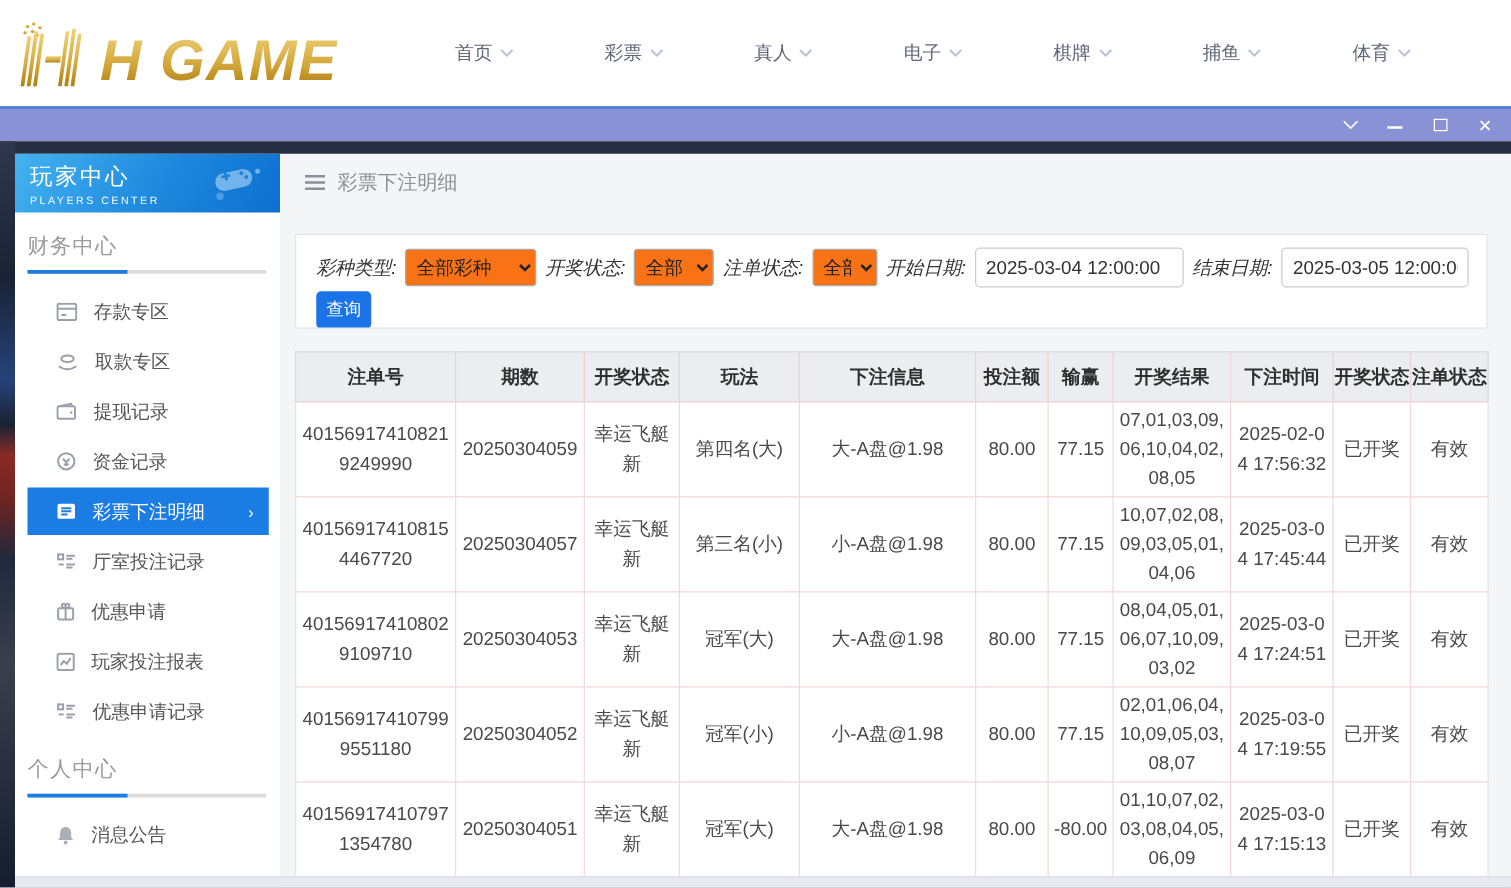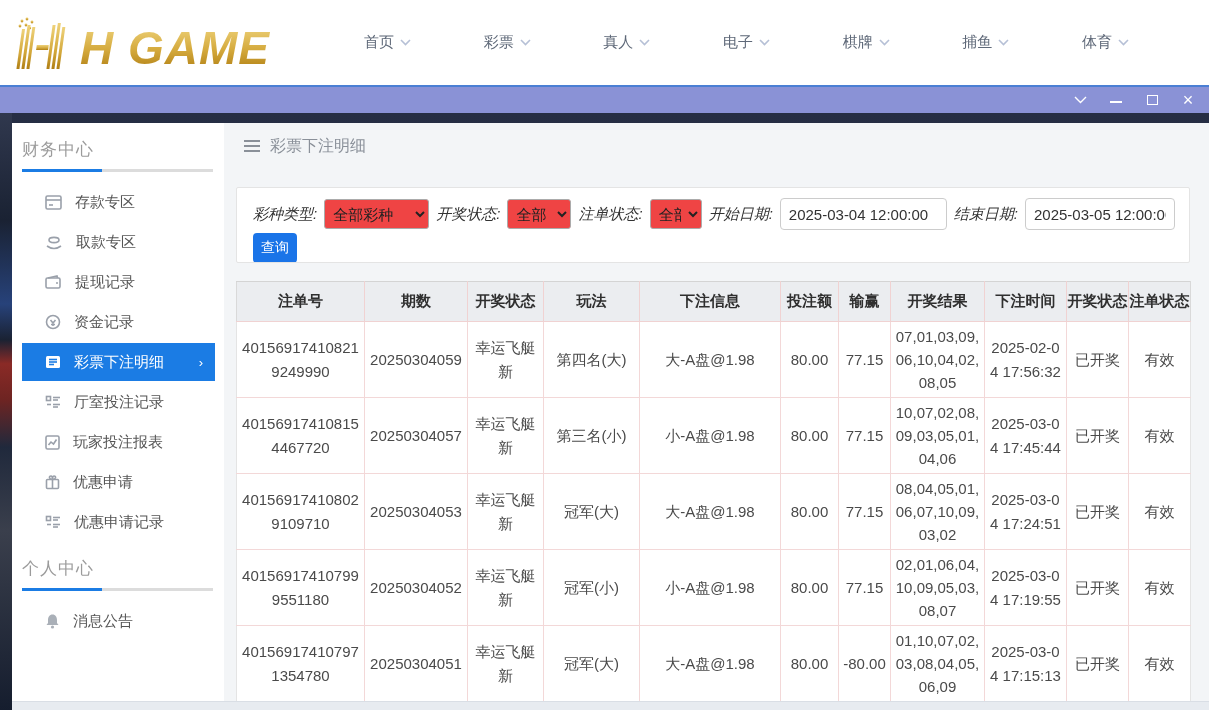--- a/index.html
+++ b/index.html
@@ -48,21 +48,21 @@
   
   .main { flex:1; background:#f3f5f7; display:flex; flex-direction:column; overflow:hidden; }
   .breadcrumb { height:46px; display:flex; align-items:center; gap:10px; padding-left:20px; color:#8a9099; font-size:16px; }
   .hamburger { display:inline-block; }
   .hamburger i { display:block; width:16px; border-top:2px solid #8a9099; margin:3px 0; }
   .main-pad { padding:0 19px 0 12px; }
 
   .filter-card { margin-top:18px; background:#fff; border:1px solid #e4e4e4; border-radius:2px; padding:10px 14px 0 16px; height:76px; overflow:hidden; }
   .filter-row { display:flex; align-items:center; gap:7px; height:32px; font-size:15px; color:#333; }
   .filter-row label { white-space:nowrap;font-style:italic; }
-  .filter-row select { height:30px; border:1px solid #ababab; border-radius:3px; font-size:15px; color:#222; padding:0 4px; background:#ef4444; }
+  .filter-row select { height:30px; border:1px solid #ababab; border-radius:3px; font-size:15px; color:#222; padding:0 4px; background:#f97316; }
   .sel-type { width:112px; } .sel-draw { width:68px; } .sel-order { width:52px; }
   .filter-row input { height:32px; border:1px solid #ccc; border-radius:4px; font-size:15px; color:#333; padding:0 8px; }
   .inp-start { width:167px; } .inp-end { width:150px; }
   .btn-row { margin-top:3px; }
   .btn-query { width:44px; height:30px; background:#1a74e8; color:#fff; border:none; border-radius:4px; font-size:14px; cursor:pointer; }
 
   
   .bet-table { margin-top:18px; border-collapse:collapse; width:954px; background:#fff; table-layout:fixed; }
   .bet-table th { background:#ebedf0; font-size:15px; font-weight:bold; color:#2f2f2f; height:40px;
     border:1px solid #f0d2d2; border-top:1px solid #d4d4d4; }
@@ -171,20 +171,37 @@
       <span class="cls">×</span>
     </span>
 </div>
 
 <div class="window">
   <div class="left-sliver"></div>
 
   <div class="content">
 
     <div class="sidebar">
+      <div class="sb-header">
+        <div class="sb-title">玩家中心</div>
+        <div class="sb-sub">PLAYERS CENTER</div>
+        <svg class="gamepad" width="46" height="30" viewBox="0 0 46 30">
+          <g fill="#bfe4fb">
+            <rect x="6" y="6" width="30" height="14" rx="7" transform="rotate(-12 21 13)"></rect>
+            <circle cx="40" cy="6" r="2"></circle>
+              <circle cx="10" cy="26" r="3" opacity=".6"></circle>
+          </g>
+          <g fill="#1d88de">
+            <rect x="11" y="9" width="7" height="2.2" transform="rotate(-12 14 10)"></rect>
+            <rect x="13.5" y="6.5" width="2.2" height="7" transform="rotate(-12 14 10)"></rect>
+            <circle cx="27" cy="7.5" r="1.5"></circle>
+              <circle cx="31" cy="10.5" r="1.5"></circle>
+          </g>
+        </svg>
+      </div>
 
       <div class="sb-section-h">财务中心</div>
       <div class="sb-underline"></div>
 
       <div class="sb-item">
         <svg width="17" height="15" viewBox="0 0 17 15" class="icon-gray">
             <rect x="1" y="1" width="15" height="13" rx="1.5"></rect>
             <line x1="1" y1="5" x2="16" y2="5"></line>
             <line x1="4" y1="10" x2="8" y2="10"></line>
           </svg>
@@ -228,32 +245,32 @@
             <line x1="8" y1="2.5" x2="15" y2="2.5"></line>
             <line x1="8" y1="5" x2="13" y2="5"></line>
             <line x1="2" y1="9.5" x2="6" y2="9.5"></line>
             <line x1="8" y1="9.5" x2="15" y2="9.5"></line>
             <line x1="8" y1="12" x2="13" y2="12"></line>
           </svg>
         <span>厅室投注记录</span>
       </div>
       <div class="sb-item">
         <svg width="15" height="15" viewBox="0 0 15 15" class="icon-gray">
-            <rect x="1" y="1" width="13" height="13" rx="1.5"></rect>
-            <polyline points="3.5,10 6,7 8.5,9 11.5,4.5"></polyline>
-          </svg>
-        <span>玩家投注报表</span>
-      </div>
-      <div class="sb-item">
-        <svg width="15" height="15" viewBox="0 0 15 15" class="icon-gray">
             <rect x="1.5" y="4.5" width="12" height="9" rx="1"></rect>
             <line x1="7.5" y1="4.5" x2="7.5" y2="13.5"></line>
             <path d="M7.5 4.5 C4 4.5 3.5 1 6 1 C7.5 1 7.5 4.5 7.5 4.5 C7.5 4.5 7.5 1 9 1 C11.5 1 11 4.5 7.5 4.5"></path>
           </svg>
         <span>优惠申请</span>
+      </div>
+      <div class="sb-item">
+        <svg width="15" height="15" viewBox="0 0 15 15" class="icon-gray">
+            <rect x="1" y="1" width="13" height="13" rx="1.5"></rect>
+            <polyline points="3.5,10 6,7 8.5,9 11.5,4.5"></polyline>
+          </svg>
+        <span>玩家投注报表</span>
       </div>
       <div class="sb-item">
         <svg width="16" height="14" viewBox="0 0 16 14" class="icon-gray">
             <rect x="1.5" y="1.5" width="4" height="4"></rect>
             <line x1="8" y1="2.5" x2="15" y2="2.5"></line>
             <line x1="8" y1="5" x2="13" y2="5"></line>
             <line x1="2" y1="9.5" x2="6" y2="9.5"></line>
             <line x1="8" y1="9.5" x2="15" y2="9.5"></line>
             <line x1="8" y1="12" x2="13" y2="12"></line>
           </svg>

